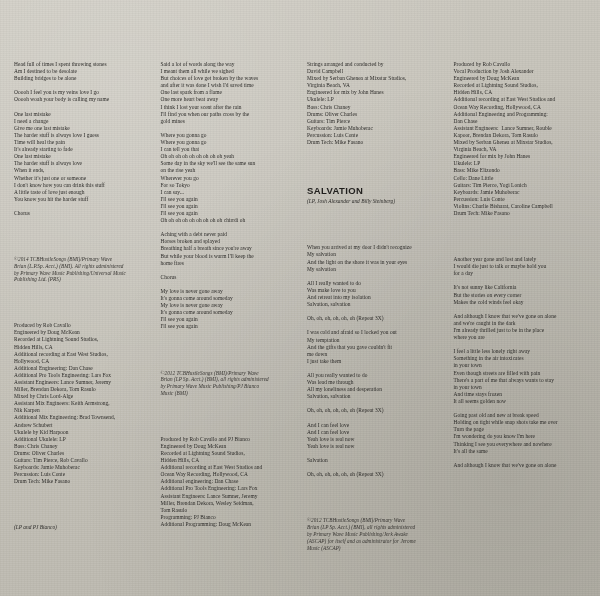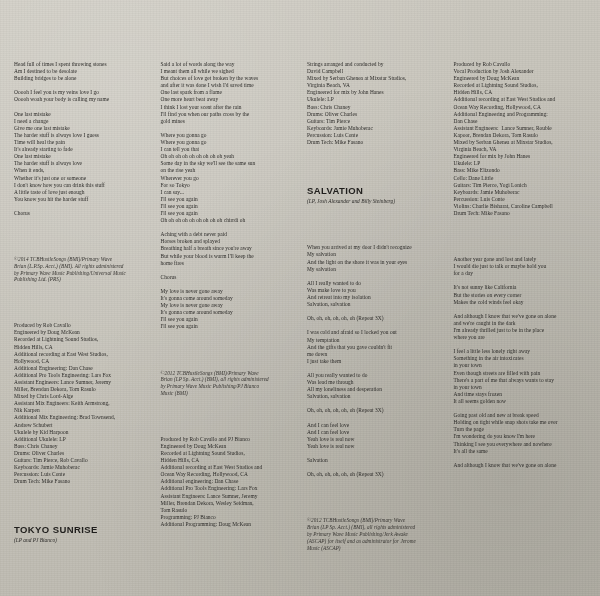--- a/index.html
+++ b/index.html
@@ -137,21 +137,20 @@
           <div class="line">Ukulele by Kid Harpoon</div>
           <div class="line">Additional Ukulele: LP</div>
           <div class="line">Bass: Chris Chaney</div>
           <div class="line">Drums: Oliver Charles</div>
           <div class="line">Guitars: Tim Pierce, Rob Cavallo</div>
           <div class="line">Keyboards: Jamie Muhoberac</div>
           <div class="line">Percussion: Luis Conte</div>
           <div class="line">Drum Tech: Mike Fasano</div>
         </div>
         <div class="block song">
-          <div class="song-title">TOKYO SUNRISE</div>
           <div class="song-credit">(LP and PJ Bianco)</div>
         </div>
       </div>
     <div class="col">
         <div class="block lyrics">
           <div class="line">Said a lot of words along the way</div>
           <div class="line">I meant them all while we sighed</div>
           <div class="line">But choices of love get broken by the waves</div>
           <div class="line">and after it was done I wish I'd saved time</div>
           <div class="line">One last spark from a flame</div>

